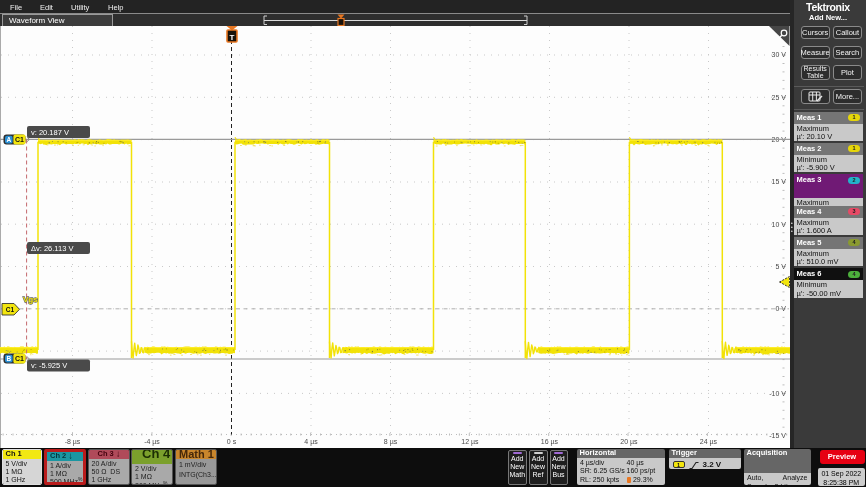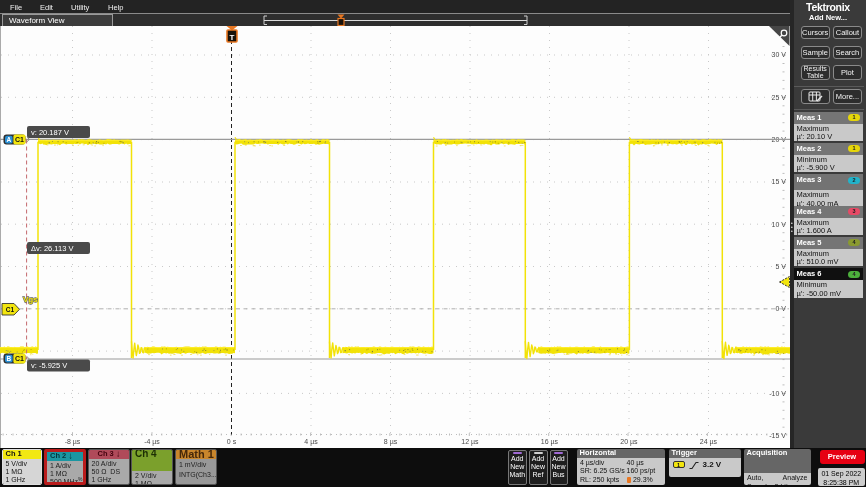--- a/index.html
+++ b/index.html
@@ -543,21 +543,21 @@
 <line x1="781.8" y1="35.2" x2="778.6" y2="38.4" stroke="#fff" stroke-width="1.4"></line>
 </svg>
 
 <div id="sidebar">
  <div style="position:absolute;left:0;top:0;width:3.5px;height:448px;background:#262626"></div>
  <div style="position:absolute;left:0.8px;top:221px;color:#ccc;font-size:6px;line-height:4px">•<br>•<br>•</div>
  <div style="position:absolute;left:0;top:1px;width:76px;text-align:center;color:#fff;font-weight:bold;font-size:10.5px;letter-spacing:-0.3px">Tektronix</div>
  <div style="position:absolute;left:0;top:13px;width:76px;text-align:center;color:#fff;font-weight:bold;font-size:7.5px">Add New...</div>
  <div class="sbtn" style="left:10.8px;top:25.9px;width:28.8px;height:13.6px;font-size:7.5px">Cursors</div>
  <div class="sbtn" style="left:43px;top:25.9px;width:28.8px;height:13.6px;font-size:7.5px">Callout</div>
- <div class="sbtn" style="left:10.8px;top:45.7px;width:28.8px;height:13.6px;font-size:7.5px">Sample</div>
+ <div class="sbtn" style="left:10.8px;top:45.7px;width:28.8px;height:13.6px;font-size:7.5px">Measure</div>
  <div class="sbtn" style="left:43px;top:45.7px;width:28.8px;height:13.6px;font-size:7.5px">Search</div>
  <div class="sbtn" style="left:10.8px;top:65.4px;width:28.8px;height:14.8px;font-size:7px;line-height:6.6px">
         <div>Results</div>
         <div>Table</div>
       </div>
  <div class="sbtn" style="left:43px;top:65.4px;width:28.8px;height:14.8px;font-size:7.5px">Plot</div>
  <div style="position:absolute;left:4px;top:85.5px;width:70px;border-top:1px solid #5a5a5a"></div>
  <div class="sbtn" style="left:10.8px;top:88.9px;width:28.8px;height:14.8px">
    <svg width="15" height="11" viewBox="0 0 15 11">
           <rect x="1" y="1" width="11" height="9" rx="1" fill="none" stroke="#e8e8e8" stroke-width="1"></rect>
@@ -576,21 +576,21 @@
  </div>
  <div style="height:17.5px;background:#c9c9c9;color:#111;font-size:7.5px;line-height:8.4px;padding:1px 0 0 3px">Maximum<br>µ′: 20.10 V</div>
 </div>
 <div style="position:absolute;left:3.5px;top:142.8px;width:69px;height:29.5px">
  <div style="height:12px;background:#757575;color:#fff;font-size:7.5px;font-weight:bold;padding-left:3px;line-height:12px;position:relative">Meas 2
    <span style="position:absolute;right:2.5px;top:2.5px;width:12px;height:7px;border-radius:4px;background:#e6d60a;color:#222;font-size:5.5px;font-weight:bold;text-align:center;line-height:7px">1</span>
  </div>
  <div style="height:17.5px;background:#c9c9c9;color:#111;font-size:7.5px;line-height:8.4px;padding:1px 0 0 3px">Minimum<br>µ′: -5.900 V</div>
 </div>
 <div style="position:absolute;left:3.5px;top:174.2px;width:69px;height:29.5px">
- <div style="height:16px;background:#737373;color:#fff;font-size:7.5px;font-weight:bold;padding-left:3px;line-height:12px;position:relative">Meas 3
+ <div style="height:24px;background:#701a75;color:#fff;font-size:7.5px;font-weight:bold;padding-left:3px;line-height:12px;position:relative">Meas 3
    <span style="position:absolute;right:2.5px;top:2.5px;width:12px;height:7px;border-radius:4px;background:#22b3ca;color:#222;font-size:5.5px;font-weight:bold;text-align:center;line-height:7px">2</span>
  </div>
  <div style="height:17.5px;background:#c9c9c9;color:#111;font-size:7.5px;line-height:8.4px;padding:1px 0 0 3px">Maximum<br>µ′: 40.00 mA</div>
 </div>
 <div style="position:absolute;left:3.5px;top:205.6px;width:69px;height:29.5px">
  <div style="height:12px;background:#757575;color:#fff;font-size:7.5px;font-weight:bold;padding-left:3px;line-height:12px;position:relative">Meas 4
    <span style="position:absolute;right:2.5px;top:2.5px;width:12px;height:7px;border-radius:4px;background:#e84a66;color:#222;font-size:5.5px;font-weight:bold;text-align:center;line-height:7px">3</span>
  </div>
  <div style="height:17.5px;background:#c9c9c9;color:#111;font-size:7.5px;line-height:8.4px;padding:1px 0 0 3px">Maximum<br>µ′: 1.600 A</div>
 </div>
@@ -628,21 +628,21 @@
 </div>
  <div style="position:absolute;left:87.5px;top:449px;width:42px;height:36px;border-radius:2px;overflow:hidden;border:1px solid #555">
  <div style="height:8.5px;background:#b04a5a;color:#42000d;font-size:7.5px;font-weight:bold;line-height:8.5px;padding-left:9px">Ch 3 <span style="font-weight:bold;font-size:9.5px;vertical-align:-1px">↓</span></div>
  <div style="height:27px;background:#a9a9a9;color:#1d1d1d;font-size:7px;line-height:8.3px;padding:1px 0 0 3px">
           <div>20 A/div</div>
           <div>50 Ω&nbsp;&nbsp;DS</div>
           <div>1 GHz</div>
         </div>
 </div>
  <div style="position:absolute;left:131px;top:449px;width:42px;height:36px;border-radius:2px;overflow:hidden;border:1px solid #555">
- <div style="height:21px;background:#7ba02c;color:#1c2e04;font-size:10px;font-weight:bold;line-height:8.5px;padding-left:3px">Ch 4</div>
+ <div style="height:14px;background:#7ba02c;color:#1c2e04;font-size:13px;font-weight:bold;line-height:8.5px;padding-left:10px">Ch 4</div>
  <div style="height:27px;background:#a9a9a9;color:#1d1d1d;font-size:7px;line-height:8.3px;padding:1px 0 0 3px">
           <div>2 V/div</div>
           <div>1 MΩ</div>
           <div>200 MHz<sup style="font-size:5px;line-height:0">%</sup></div>
         </div>
 </div>
  <div style="position:absolute;left:175px;top:449px;width:42px;height:36px;border-radius:2px;overflow:hidden;border:1px solid #555">
  <div style="height:8.5px;background:#c9862c;color:#46280a;font-size:11px;font-weight:bold;line-height:8.5px;padding-left:3px">Math 1</div>
  <div style="height:27px;background:#989898;color:#222;font-size:7px;line-height:10.6px;padding:1px 0 0 3px">
           <div>1 mV/div</div>
@@ -653,21 +653,21 @@
  <div class="addbtn" style="left:528.5px;width:19px"><i style="background:#cfcfcf"></i>Add<br>New<br>Ref</div>
  <div class="addbtn" style="left:549.5px;width:18px"><i style="background:#a06ad4"></i>Add<br>New<br>Bus</div>
  <div style="position:absolute;left:576.5px;top:449px;width:88.5px;height:36px;border-radius:2px;overflow:hidden">
   <div style="height:8.5px;background:#666;color:#fff;font-size:7.5px;font-weight:bold;line-height:8.5px;padding-left:3px">Horizontal</div>
   <div style="position:relative;height:27.5px;background:#c9c9c9;color:#111;font-size:7px;line-height:8.6px;padding:1px 0 0 3.5px">
     <div>4 µs/div <span style="position:absolute;left:50px">40 µs</span></div>
     <div>SR: 6.25 GS/s <span style="position:absolute;left:50px">160 ps/pt</span></div>
     <div>RL: 250 kpts <span style="position:absolute;left:50px"><span style="display:inline-block;width:4.5px;height:6px;background:#e87722;border-radius:1px;vertical-align:-1px"></span> 29.3%</span></div>
   </div>
  </div>
- <div style="position:absolute;left:668.5px;top:449px;width:72px;height:28px;border-radius:2px;overflow:hidden">
+ <div style="position:absolute;left:668.5px;top:449px;width:72px;height:20px;border-radius:2px;overflow:hidden">
   <div style="height:8.5px;background:#666;color:#fff;font-size:7.5px;font-weight:bold;line-height:8.5px;padding-left:3px">Trigger</div>
   <div style="position:relative;height:27.5px;background:#c9c9c9;color:#111">
     <span style="position:absolute;left:4px;top:3.5px;width:12px;height:7px;background:#f2e50e;border:1px solid #333;border-radius:2px;font-size:5.5px;font-weight:bold;text-align:center;line-height:7px">1</span>
     <svg style="position:absolute;left:20px;top:3px" width="10" height="9" viewBox="0 0 10 9">
             <polyline points="0.5,7.5 3,7.5 7,1.5 9.5,1.5" fill="none" stroke="#222" stroke-width="1.1"></polyline>
           </svg>
     <span style="position:absolute;left:34px;top:2.5px;font-size:8px;font-weight:bold">3.2 V</span>
   </div>
  </div>
  <div style="position:absolute;left:743.5px;top:449px;width:67px;height:36px;border-radius:2px;overflow:hidden">

